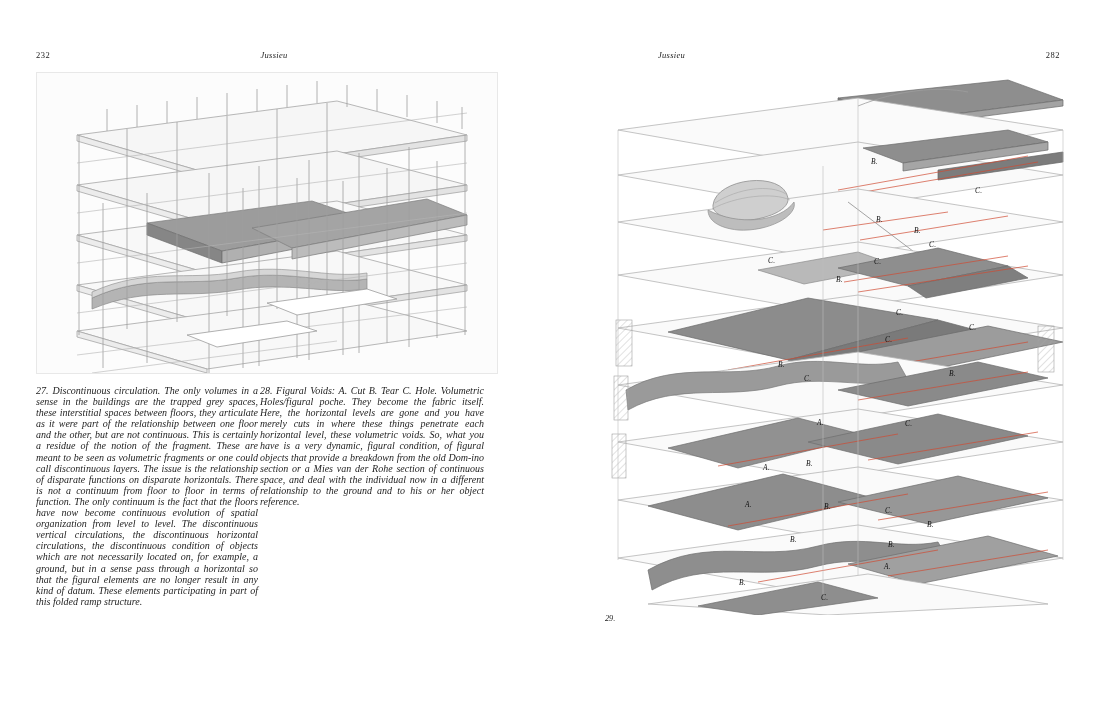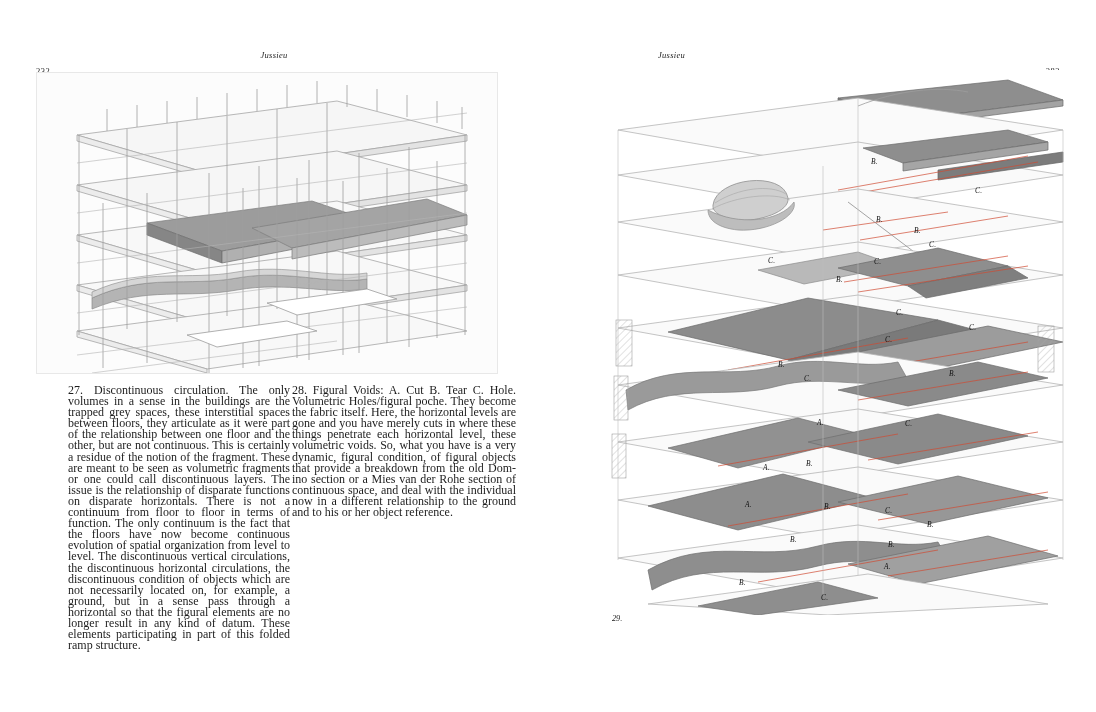--- a/index.html
+++ b/index.html
@@ -14,51 +14,50 @@
   .spread{position:absolute;inset:0;display:flex;}
   .page{position:relative;width:548px;height:712px;}
   .page-left{}
   .page-right{}
 
   
   .runhead{
     position:absolute;top:50px;
     font-size:8.5px;font-style:italic;letter-spacing:.3px;color:#222;
   }
-  .runhead.folio{font-style:normal;font-variant:normal;letter-spacing:.5px;margin-top:16px;}
+  .runhead.folio{font-style:normal;font-variant:normal;letter-spacing:.5px;}
   .left-folio{left:36px;}
   .left-title{left:50%;transform:translateX(-50%);}
   .right-title{left:110px;}
   .right-folio{right:36px;}
 
   
   .fig27{
     position:absolute;left:36px;top:72px;width:460px;height:300px;
     background:#fbfbfb;border:1px solid #e8e8e8;overflow:hidden;
   }
   .fig27 svg{display:block;width:100%;height:100%;}
 
   
   .caption{
     position:absolute;top:385px;
-    font-size:12px;line-height:11.1px;
+    font-size:10px;line-height:11.1px;font-style:italic;
     text-align:justify;color:#1d1d1d;
     hyphens:auto;
-    margin-left:32px;
   }
   .cap-a{left:36px;width:222px;}
   .cap-b{left:260px;width:224px;}
 
   
   .fig29{
     position:absolute;left:60px;top:70px;width:460px;height:545px;overflow:hidden;
   }
   .fig29 svg{display:block;width:100%;height:100%;}
   .fig29-num{
-    position:absolute;left:64px;top:614px;font-size:8.2px;font-style:italic;
+    position:absolute;left:57px;top:614px;font-size:8.2px;font-style:italic;
   }
 
   
   .lab{
     position:absolute;font-size:7.4px;font-style:italic;color:#111;
     letter-spacing:.2px;
   }
 </style>
 </head>
 <body>

